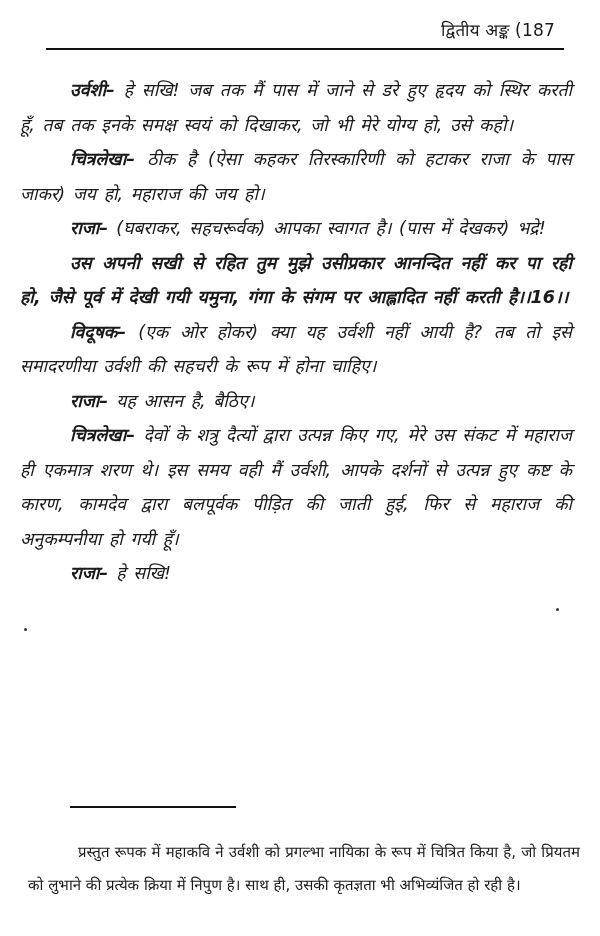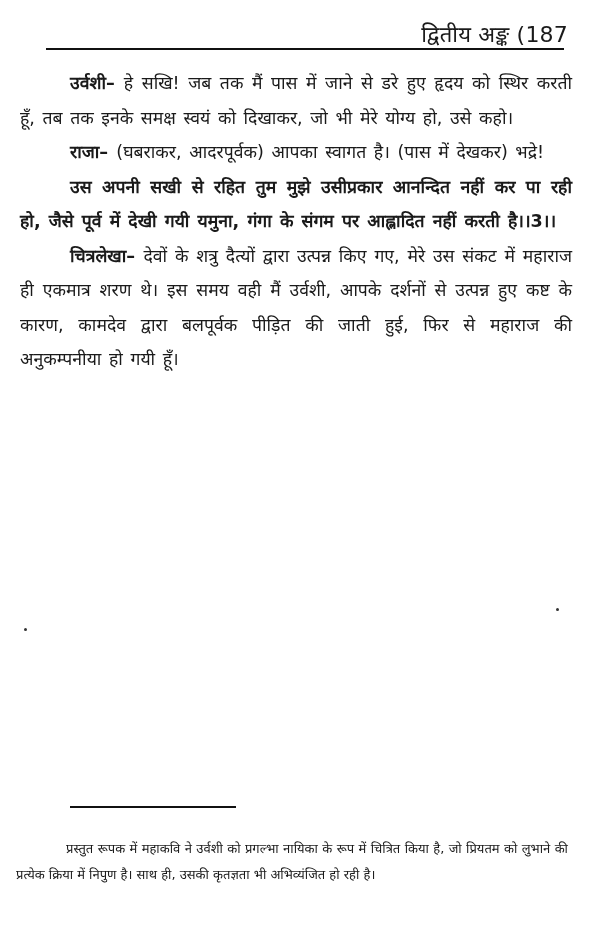--- a/index.html
+++ b/index.html
@@ -10,38 +10,39 @@
     body {
       width: 600px;
       height: 936px;
       position: relative;
       overflow: hidden;
       font-family: "DejaVu Sans", "Liberation Sans", sans-serif;
       color: #1a1a1a;
     }
     .running-header {
       position: absolute;
-      right: 32px;
+      right: 45px;
       top: 18px;
-      font-size: 22px;
+      font-size: 17px;
       letter-spacing: 0.2px;
     }
     .header-rule {
       position: absolute;
       left: 46px;
       top: 48px;
       width: 518px;
       height: 2px;
       background: #111;
     }
     .content {
       position: absolute;
       left: 20px;
-      top: 66px;
+      top: 73px;
       width: 552px;
+      font-style: italic;
     }
     .para {
       font-size: 17.6px;
       line-height: 34.5px;
       text-align: justify;
       text-indent: 50px;
       margin: 0 0 0 0;
       word-spacing: 2px;
     }
     .para.verse {
@@ -53,25 +54,25 @@
     .footnote-rule {
       position: absolute;
       left: 70px;
       top: 806px;
       width: 166px;
       height: 1.5px;
       background: #111;
     }
     .footnote {
       position: absolute;
-      left: 16px;
+      left: 28px;
       top: 836px;
       width: 552px;
-      font-size: 13px;
-      line-height: 26px;
+      font-size: 15px;
+      line-height: 33px;
       text-align: justify;
       text-indent: 50px;
     }
     .dot {
       position: absolute;
       width: 3px;
       height: 3px;
       border-radius: 50%;
       background: #333;
     }
@@ -79,23 +80,27 @@
 </head>
 <body>
 
 <div>
 
   <div class="running-header">द्वितीय अङ्क (187</div>
   <div class="header-rule"></div>
 
   <div class="content">
     <p class="para"><span class="speaker">उर्वशी– </span><span>हे सखि! जब तक मैं पास में जाने से डरे हुए हृदय को स्थिर करती हूँ, तब तक इनके समक्ष स्वयं को दिखाकर, जो भी मेरे योग्य हो, उसे कहो।</span></p>
-    <p class="para"><span class="speaker">राजा– </span><span>(घबराकर, आदरपूर्वक) आपका स्वागत है। (पास में देखकर) भद्रे!</span></p>
-    <p class="para verse"><span>उस अपनी सखी से रहित तुम मुझे उसीप्रकार आनन्दित नहीं कर पा रही हो, जैसे पूर्व में देखी गयी यमुना, गंगा के संगम पर आह्लादित नहीं करती है।।3।।</span></p>
+    <p class="para"><span class="speaker">चित्रलेखा– </span><span>ठीक है (ऐसा कहकर तिरस्कारिणी को हटाकर राजा के पास जाकर) जय हो, महाराज की जय हो।</span></p>
+    <p class="para"><span class="speaker">राजा– </span><span>(घबराकर, सहचरूर्वक) आपका स्वागत है। (पास में देखकर) भद्रे!</span></p>
+    <p class="para verse"><span>उस अपनी सखी से रहित तुम मुझे उसीप्रकार आनन्दित नहीं कर पा रही हो, जैसे पूर्व में देखी गयी यमुना, गंगा के संगम पर आह्लादित नहीं करती है।।16।।</span></p>
+    <p class="para"><span class="speaker">विदूषक– </span><span>(एक ओर होकर) क्या यह उर्वशी नहीं आयी है? तब तो इसे समादरणीया उर्वशी की सहचरी के रूप में होना चाहिए।</span></p>
+    <p class="para"><span class="speaker">राजा– </span><span>यह आसन है, बैठिए।</span></p>
     <p class="para"><span class="speaker">चित्रलेखा– </span><span>देवों के शत्रु दैत्यों द्वारा उत्पन्न किए गए, मेरे उस संकट में महाराज ही एकमात्र शरण थे। इस समय वही मैं उर्वशी, आपके दर्शनों से उत्पन्न हुए कष्ट के कारण, कामदेव द्वारा बलपूर्वक पीड़ित की जाती हुई, फिर से महाराज की अनुकम्पनीया हो गयी हूँ।</span></p>
+    <p class="para"><span class="speaker">राजा– </span><span>हे सखि!</span></p>
   </div>
 
   <div class="footnote-rule"></div>
   <div class="footnote">प्रस्तुत रूपक में महाकवि ने उर्वशी को प्रगल्भा नायिका के रूप में चित्रित किया है, जो प्रियतम को लुभाने की प्रत्येक क्रिया में निपुण है। साथ ही, उसकी कृतज्ञता भी अभिव्यंजित हो रही है।</div>
 
   <div class="dot" style="left:556px; top:608px;"></div>
   <div class="dot" style="left:24px; top:628px;"></div>
 </div>
 
 </body></html>

